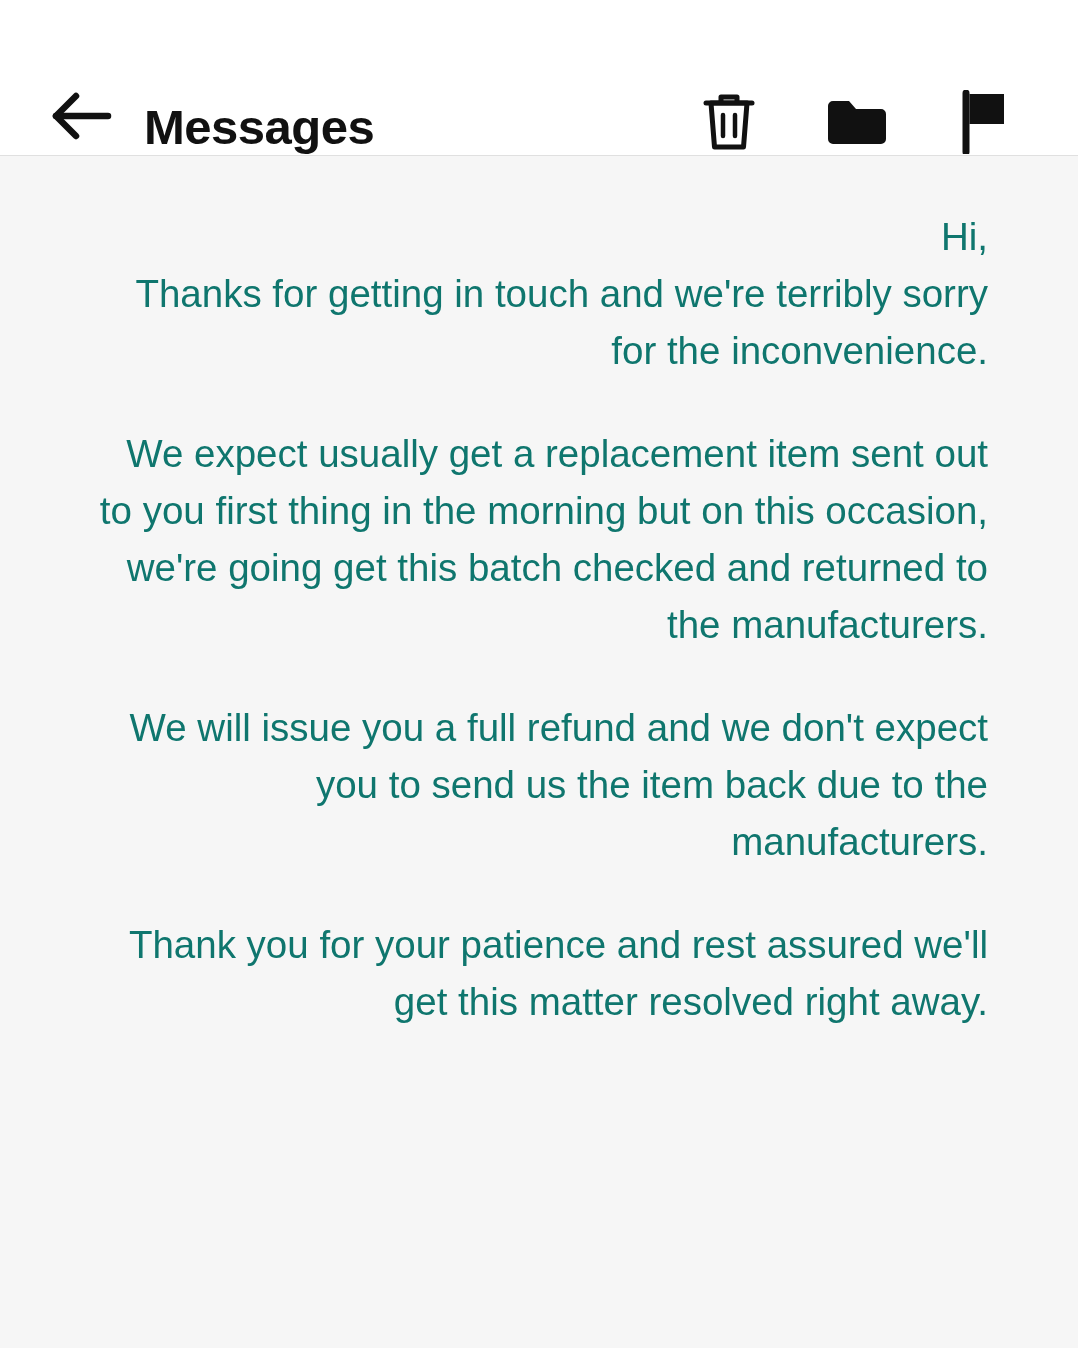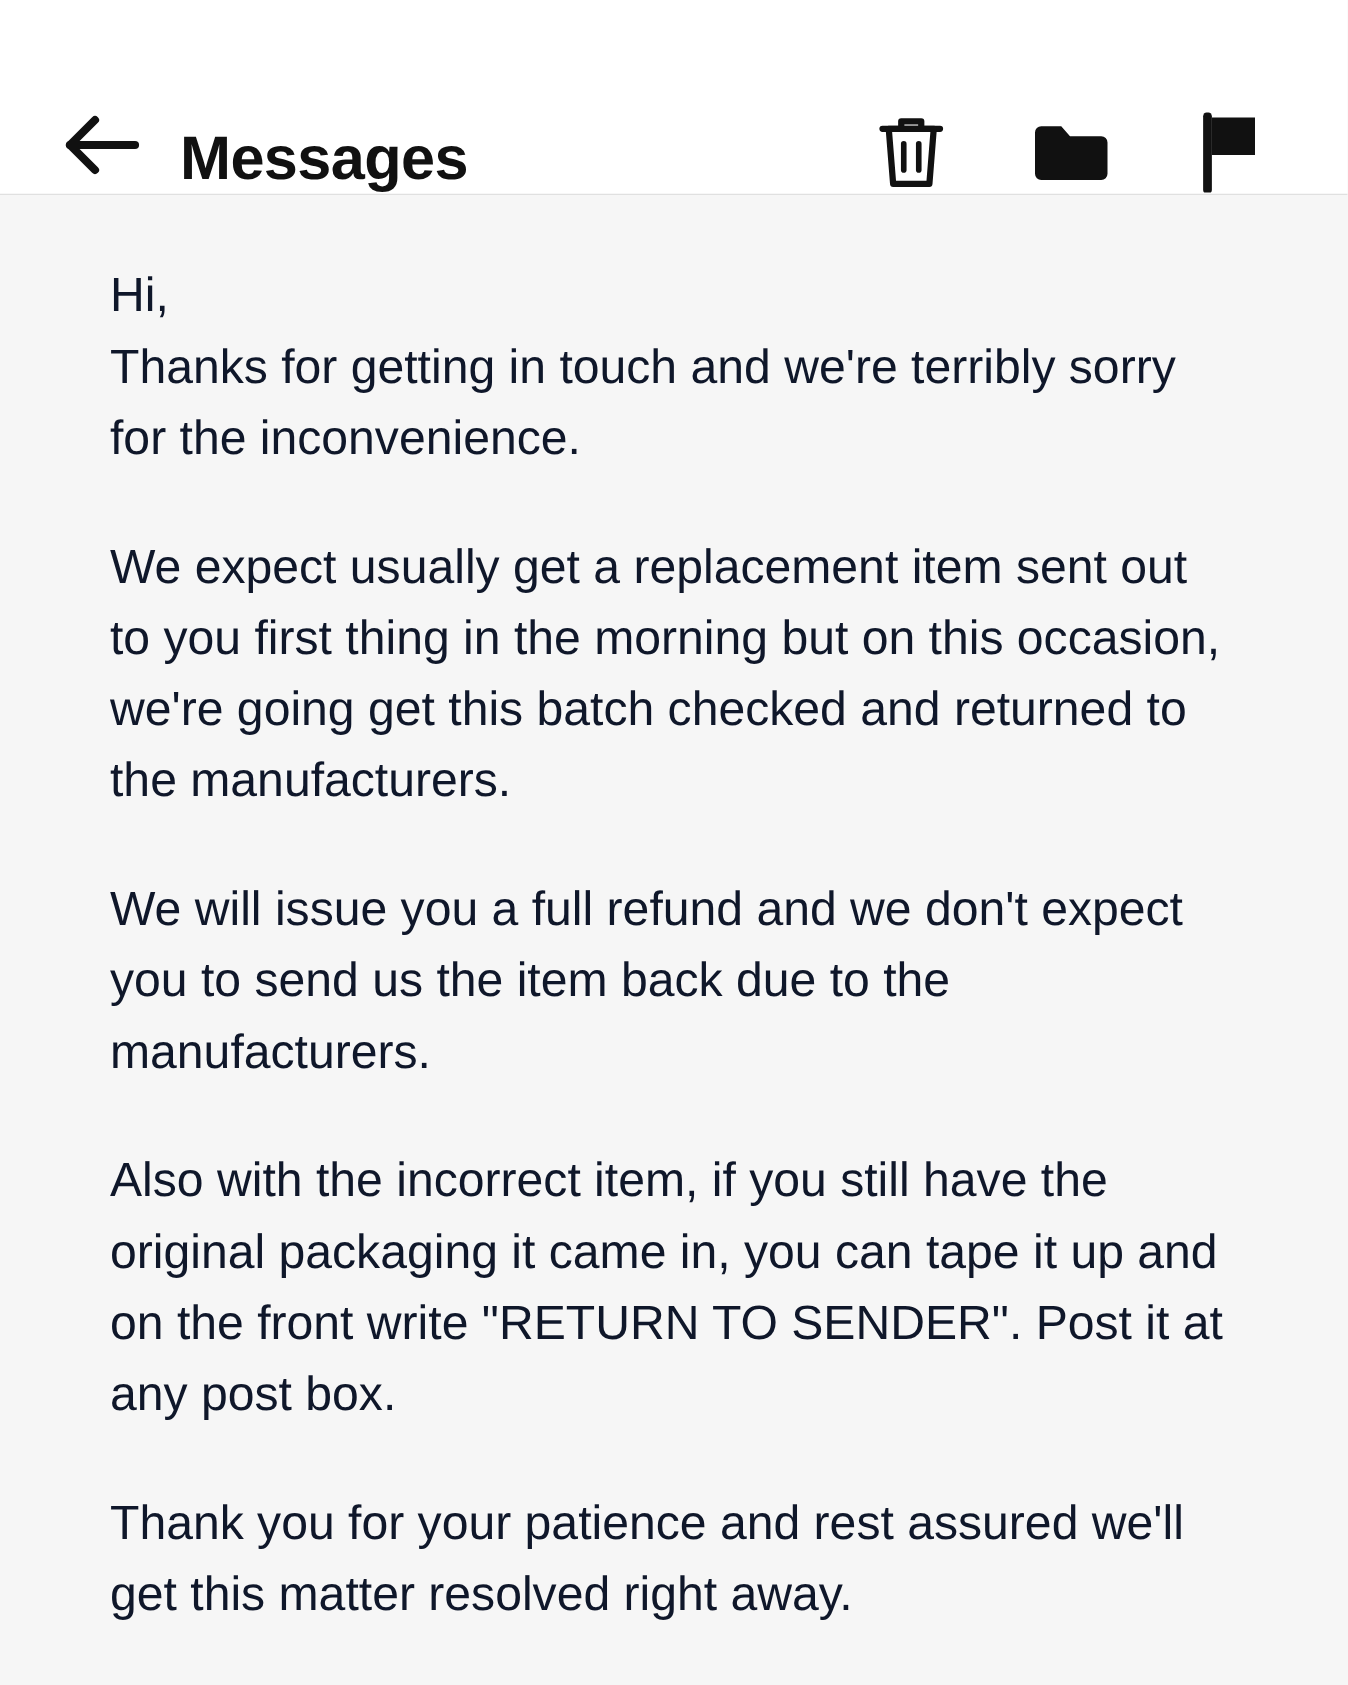--- a/index.html
+++ b/index.html
@@ -63,24 +63,25 @@
   
   .message-body {
     padding: 52px 60px 0 88px;
     box-sizing: border-box;
     height: calc(1348px - 156px);
     overflow: hidden;
   }
   .para {
     font-size: 38.5px;
     line-height: 57px;
-    color: #0f172a;
+    color: #0f766e;
     margin: 0 0 46px 0;
     white-space: pre-wrap;
     max-width: 900px;
+    text-align: right;
   }
   .para:last-child {
     margin-bottom: 0;
   }
 </style>
 </head>
 <body>
 
 <div class="appbar">
 
@@ -127,15 +128,14 @@
     </div>
 
   </div>
 </div>
 
 <div class="message-body">
   <p class="para">Hi,
 Thanks for getting in touch and we're terribly sorry for the inconvenience.</p>
   <p class="para">We expect usually get a replacement item sent out to you first thing in the morning but on this occasion, we're going get this batch checked and returned to the manufacturers.</p>
   <p class="para">We will issue you a full refund and we don't expect you to send us the item back due to the manufacturers.</p>
-  <p class="para">Also with the incorrect item, if you still have the original packaging it came in, you can tape it up and on the front write "RETURN TO SENDER". Post it at any post box.</p>
   <p class="para">Thank you for your patience and rest assured we'll get this matter resolved right away.</p>
 </div>
 
 </body></html>

